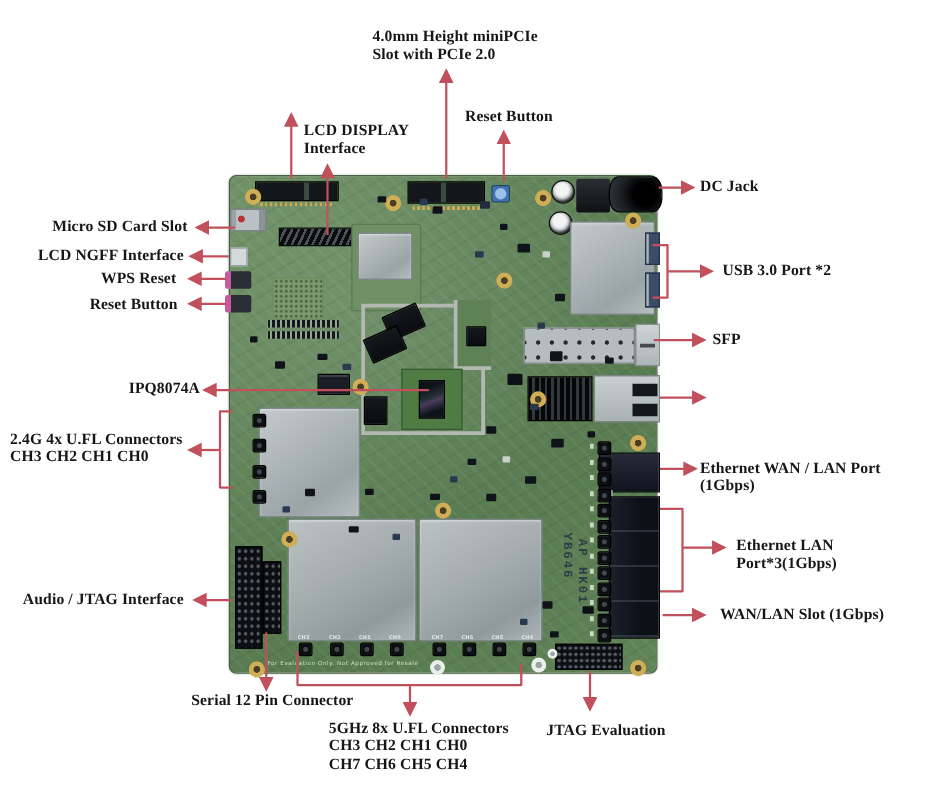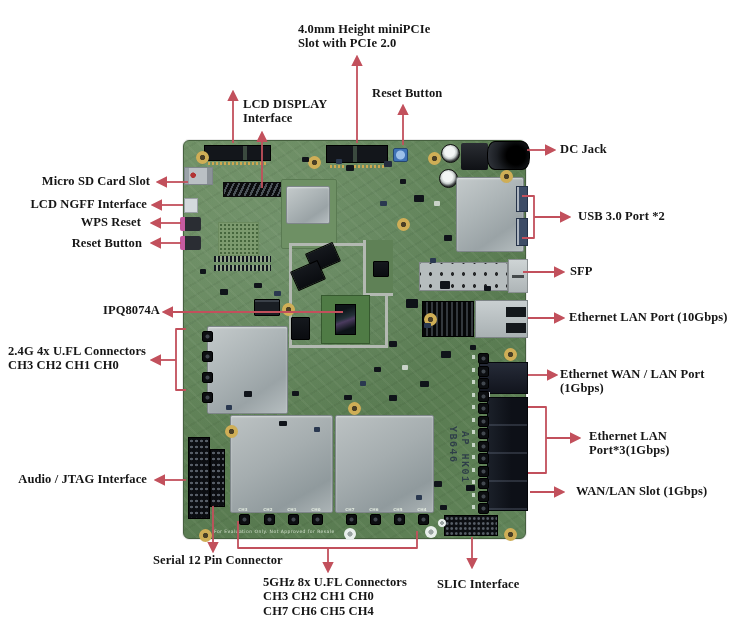--- a/index.html
+++ b/index.html
@@ -237,37 +237,36 @@
     </div>
 
   <div class="lbl" style="left:298px;top:22px">4.0mm Height miniPCIe
 Slot with PCIe 2.0</div>
   <div class="lbl" style="left:243px;top:97px">LCD DISPLAY
 Interface</div>
   <div class="lbl" style="left:372px;top:86px">Reset Button</div>
   <div class="lbl" style="left:560px;top:142px">DC Jack</div>
   <div class="lbl" style="left:578px;top:209px">USB 3.0 Port *2</div>
   <div class="lbl" style="left:570px;top:264px">SFP</div>
-  <div class="lbl" style="left:569px;top:310px">Ethernet LAN Port (10Gbps)</div>
   <div class="lbl" style="left:560px;top:367px">Ethernet WAN / LAN Port (1Gbps)</div>
   <div class="lbl" style="left:589px;top:429px">Ethernet LAN Port*3(1Gbps)</div>
   <div class="lbl" style="left:576px;top:484px">WAN/LAN Slot (1Gbps)</div>
   <div class="lbl r" style="right:600px;top:174px">Micro SD Card Slot</div>
   <div class="lbl r" style="right:603px;top:197px">LCD NGFF Interface</div>
   <div class="lbl r" style="right:609px;top:215px">WPS Reset</div>
   <div class="lbl r" style="right:608px;top:236px">Reset Button</div>
   <div class="lbl r" style="right:590px;top:303px">IPQ8074A</div>
   <div class="lbl" style="left:8px;top:344px">2.4G 4x U.FL Connectors
 CH3 CH2 CH1 CH0</div>
   <div class="lbl r" style="right:603px;top:472px">Audio / JTAG Interface</div>
   <div class="lbl" style="left:153px;top:553px">Serial 12 Pin Connector</div>
   <div class="lbl" style="left:263px;top:575px">5GHz 8x U.FL Connectors
 CH3 CH2 CH1 CH0
 CH7 CH6 CH5 CH4</div>
-  <div class="lbl" style="left:437px;top:577px">SLIC Interface</div>
+  <div class="lbl" style="left:437px;top:577px">JTAG Evaluation</div>
 
   <svg id="arrows" width="750" height="631" viewBox="0 0 750 631">
     <defs>
       <marker id="ah" viewBox="0 0 10 10" refX="8" refY="5" markerWidth="6.5" markerHeight="6.5" orient="auto-start-reverse">
           <path d="M0,0L10,5L0,10z" fill="#c2505c"></path>
         </marker>
     </defs>
     <g id="ag" fill="none" stroke-width="1.8" stroke-linejoin="round" stroke="#c2505c">
       <line x1="233" y1="143" x2="233" y2="92" marker-end="url(#ah)"></line>
       <line x1="262" y1="188" x2="262" y2="133" marker-end="url(#ah)"></line>

